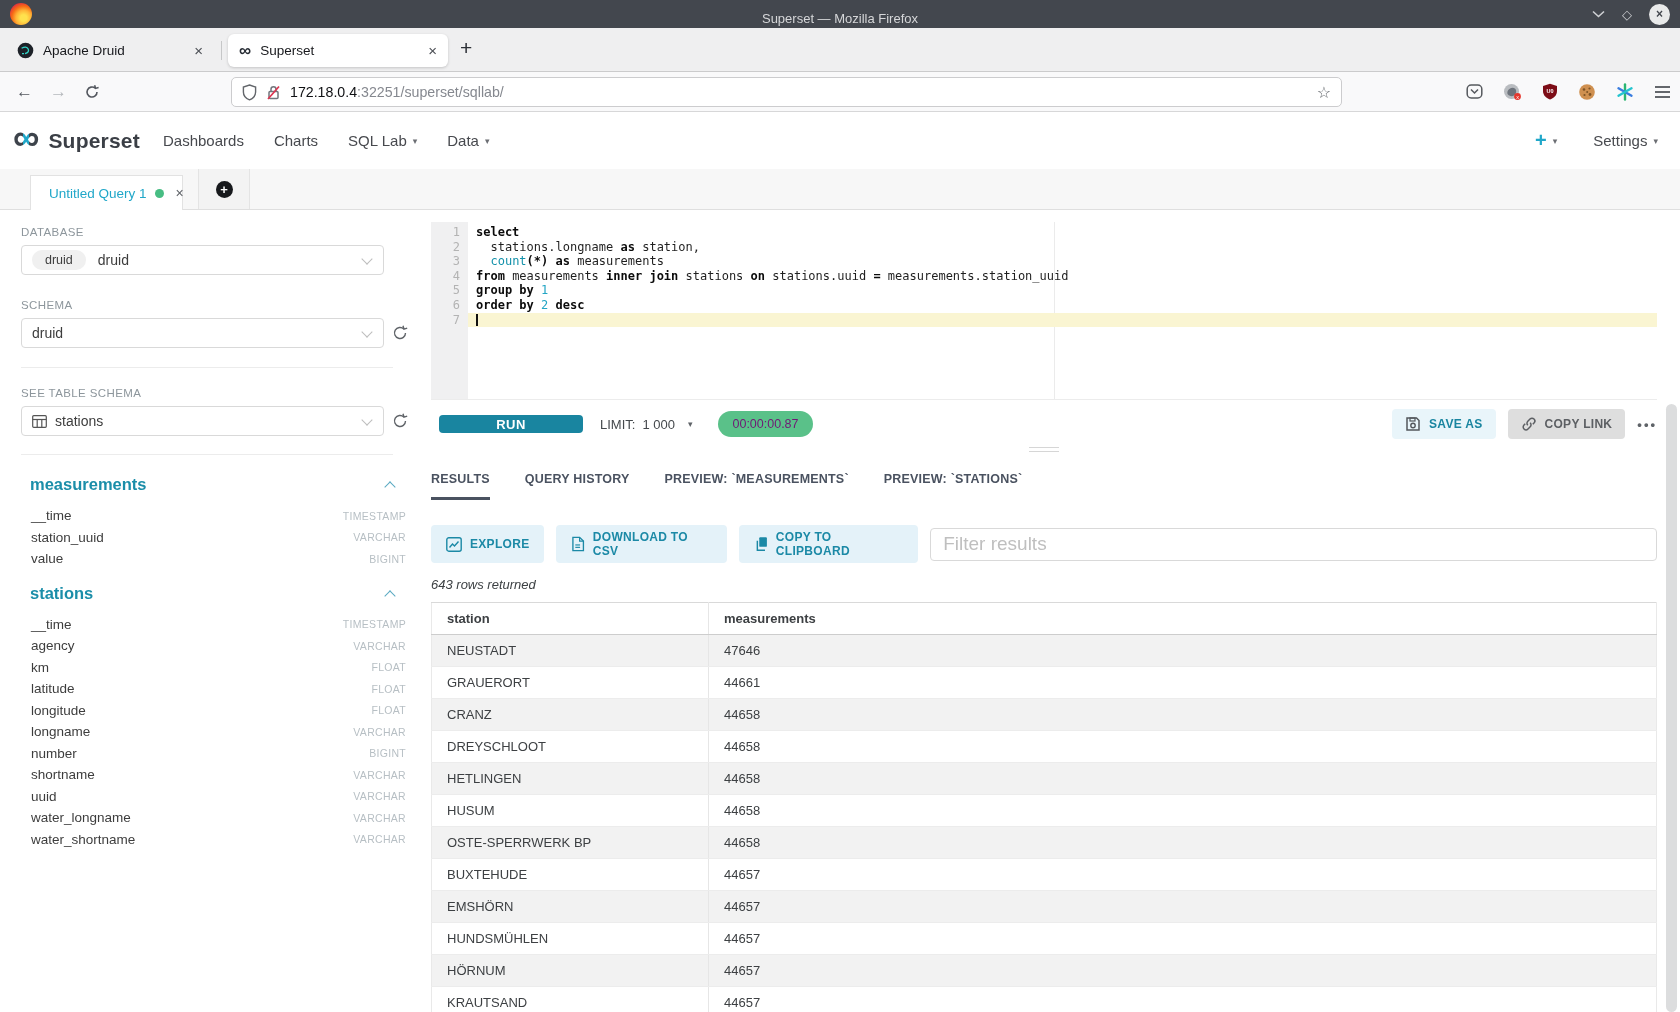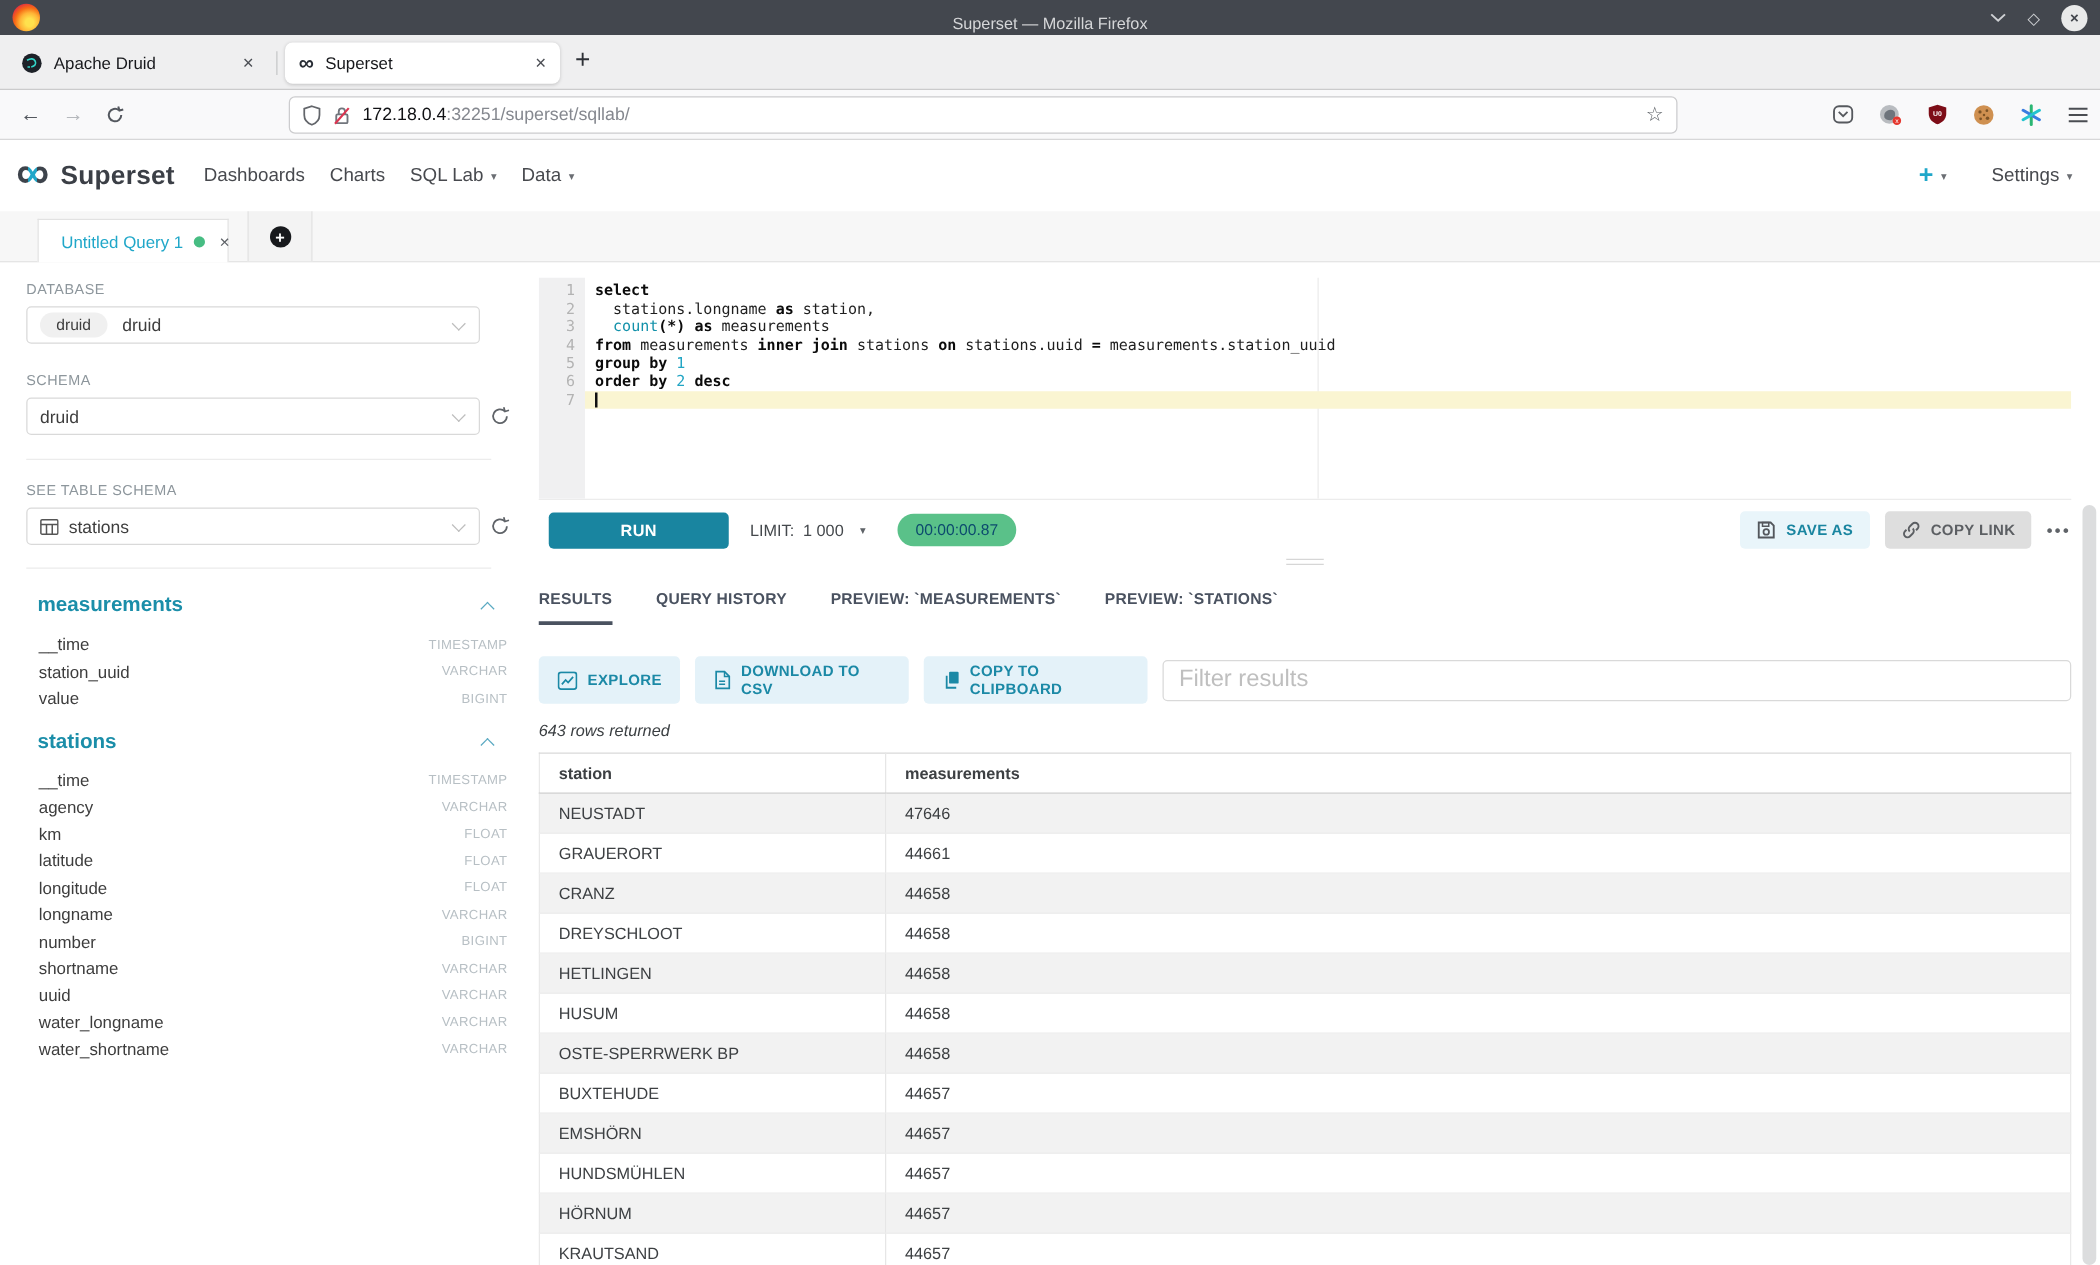--- a/index.html
+++ b/index.html
@@ -35,21 +35,21 @@
   .url-star { margin-left:auto; font-size:16px; color:#5f6368; }
   .browser-icons { position:absolute; right:9px; top:0; height:39px; display:flex; align-items:center; gap:20px; }
 
   
   .ss-nav { position:absolute; left:0; top:112px; right:0; height:57px; background:#fff; }
   .brand { position:absolute; left:13px; top:0; height:57px; display:flex; align-items:center; gap:9px; }
   .logo-inf { font-size:37px; font-weight:700; line-height:1; transform:translateY(-3px);
     background:linear-gradient(90deg,#3d434b 0 37%,#20a7c9 37% 63%,#3d434b 63% 100%);
     -webkit-background-clip:text; background-clip:text; color:transparent; }
   .brand-name { font-size:21px; font-weight:700; color:#3b3f46; letter-spacing:.2px; }
-  .ss-menu { position:absolute; left:163px; top:0; height:57px; display:flex; align-items:center; gap:20px; font-size:15px; color:#47494e; }
+  .ss-menu { position:absolute; left:163px; top:0; height:57px; display:flex; align-items:center; gap:30px; font-size:15px; color:#47494e; }
   .ss-menu-item { display:flex; align-items:center; gap:6px; }
   .caret { font-size:9px; color:#6b6e73; }
   .ss-right { position:absolute; right:22px; top:0; height:57px; display:flex; align-items:center; gap:36px; font-size:15px; color:#47494e; }
   .ss-plus { color:#20a7c9; font-weight:700; font-size:20px; }
   .ss-right .grp { display:flex; align-items:center; gap:6px; }
 
   
   .qrow { position:absolute; left:0; top:169px; right:0; height:41px; background:#f7f7f7; border-bottom:1px solid #dfdfdf; }
   .qtab { position:absolute; left:30px; top:6px; height:35px; width:153px; background:#fff; border:1px solid #e2e2e2; border-bottom:none; display:flex; align-items:center; padding:0 10px; gap:8px; }
   .grip { width:7px; height:13px; background-image:radial-gradient(#c4c6c8 1.1px, transparent 1.2px); background-size:4.5px 4.5px; }
@@ -89,25 +89,25 @@
   .print-margin { position:absolute; left:623px; top:0; bottom:0; width:1px; background:#ebebeb; }
   .active-line { position:absolute; left:37px; right:0; top:90.6px; height:14.6px; background:#faf5d2; }
   .code { position:absolute; left:45px; top:3px; right:0; }
   .cline { height:14.6px; white-space:pre; color:#1f1f1f; }
   .kw { font-weight:bold; color:#0b0b0b; }
   .fn { color:#1291aa; }
   .num { color:#22a5c4; }
   .cursor { position:absolute; left:45px; top:91.8px; width:1.5px; height:12.5px; background:#111; }
 
   .run-row { display:flex; align-items:center; margin-top:9px; height:30px; }
-  .run-btn { margin-left:8px; width:144px; height:29px; background:#1985a0; color:#fff; font-size:13px; font-weight:700; letter-spacing:.4px; border-radius:4px; display:flex; align-items:center; justify-content:center; }
+  .run-btn { margin-left:8px; width:144px; height:18px; background:#1985a0; color:#fff; font-size:13px; font-weight:700; letter-spacing:.4px; border-radius:4px; display:flex; align-items:center; justify-content:center; }
   .limit { margin-left:17px; font-size:13px; color:#45494d; display:flex; align-items:center; }
   .limit-val { margin-left:7px; }
   .limit .caret { margin-left:13px; color:#5f6368; }
-  .timer { margin-left:26px; background:#5ac189; color:#0c4a6e; border-radius:14px; height:26px; padding:0 14px; font-size:12.5px; display:flex; align-items:center; }
+  .timer { margin-left:26px; background:#5ac189; color:#701a75; border-radius:14px; height:26px; padding:0 14px; font-size:12.5px; display:flex; align-items:center; }
   .spacer { flex:1; }
   .btn-light { height:30px; border-radius:4px; padding:0 13px; font-size:12px; font-weight:700; letter-spacing:.3px; display:flex; align-items:center; gap:8px; }
   .saveas { background:#e9f5fa; color:#1985a0; }
   .copylink { margin-left:12px; background:#dedede; color:#5c5f63; }
   .more-dots { margin-left:12px; color:#5f6368; font-weight:700; font-size:13px; letter-spacing:2px; }
 
   .drag-handle { margin:8px auto 0; width:30px; height:5px; border-top:1.5px solid #d6d6d6; border-bottom:1.5px solid #d6d6d6; }
 
   .stabs { display:flex; gap:35px; margin-top:20px; font-size:12.5px; font-weight:700; color:#4a5260; letter-spacing:.2px; }
   .stab { position:relative; padding-bottom:14px; }

